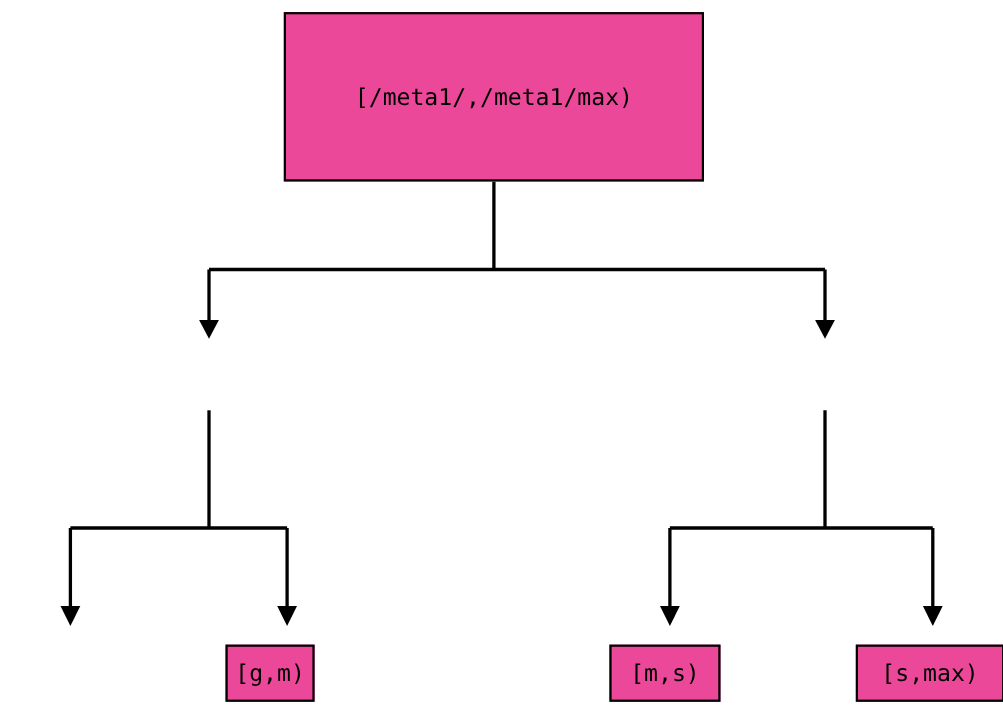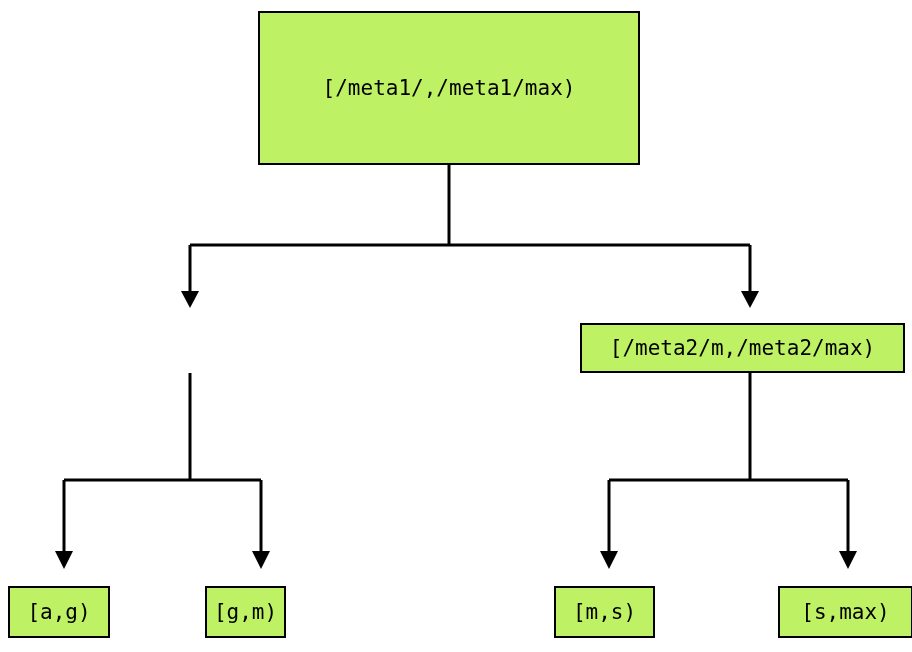--- a/index.html
+++ b/index.html
@@ -23,21 +23,21 @@
     left: 0;
     top: 0;
     width: 912px;
     height: 652px;
     display: block;
   }
   .node-box {
     position: absolute;
     box-sizing: border-box;
     border: 2px solid #000000;
-    background: #bef264;
+    background: #ec4899;
     display: flex;
     align-items: center;
     justify-content: center;
     text-align: center;
     color: #000000;
     white-space: nowrap;
     letter-spacing: 0px;
   }
   .node-label {
     display: block;
@@ -84,27 +84,21 @@
       <line x1="848" y1="480" x2="848" y2="551" stroke="#000000" stroke-width="3"></line>
       <polygon points="839,551 857,551 848,569" fill="#000000"></polygon>
     </g>
   </svg>
 
   <div class="node-box level-root" style="left:258px; top:11px; width:382px; height:154px;">
     <span class="node-label">[/meta1/,/meta1/max)</span>
   </div>
 
 
-  <div class="node-box level-mid" style="left:580px; top:323px; width:325px; height:50px;">
-    <span class="node-label">[/meta2/m,/meta2/max)</span>
-  </div>
 
-  <div class="node-box level-leaf" style="left:8px; top:586px; width:102px; height:52px;">
-    <span class="node-label">[a,g)</span>
-  </div>
 
   <div class="node-box level-leaf" style="left:205px; top:586px; width:81px; height:52px;">
     <span class="node-label">[g,m)</span>
   </div>
 
   <div class="node-box level-leaf" style="left:554px; top:586px; width:101px; height:52px;">
     <span class="node-label">[m,s)</span>
   </div>
 
   <div class="node-box level-leaf" style="left:778px; top:586px; width:135px; height:52px;">

